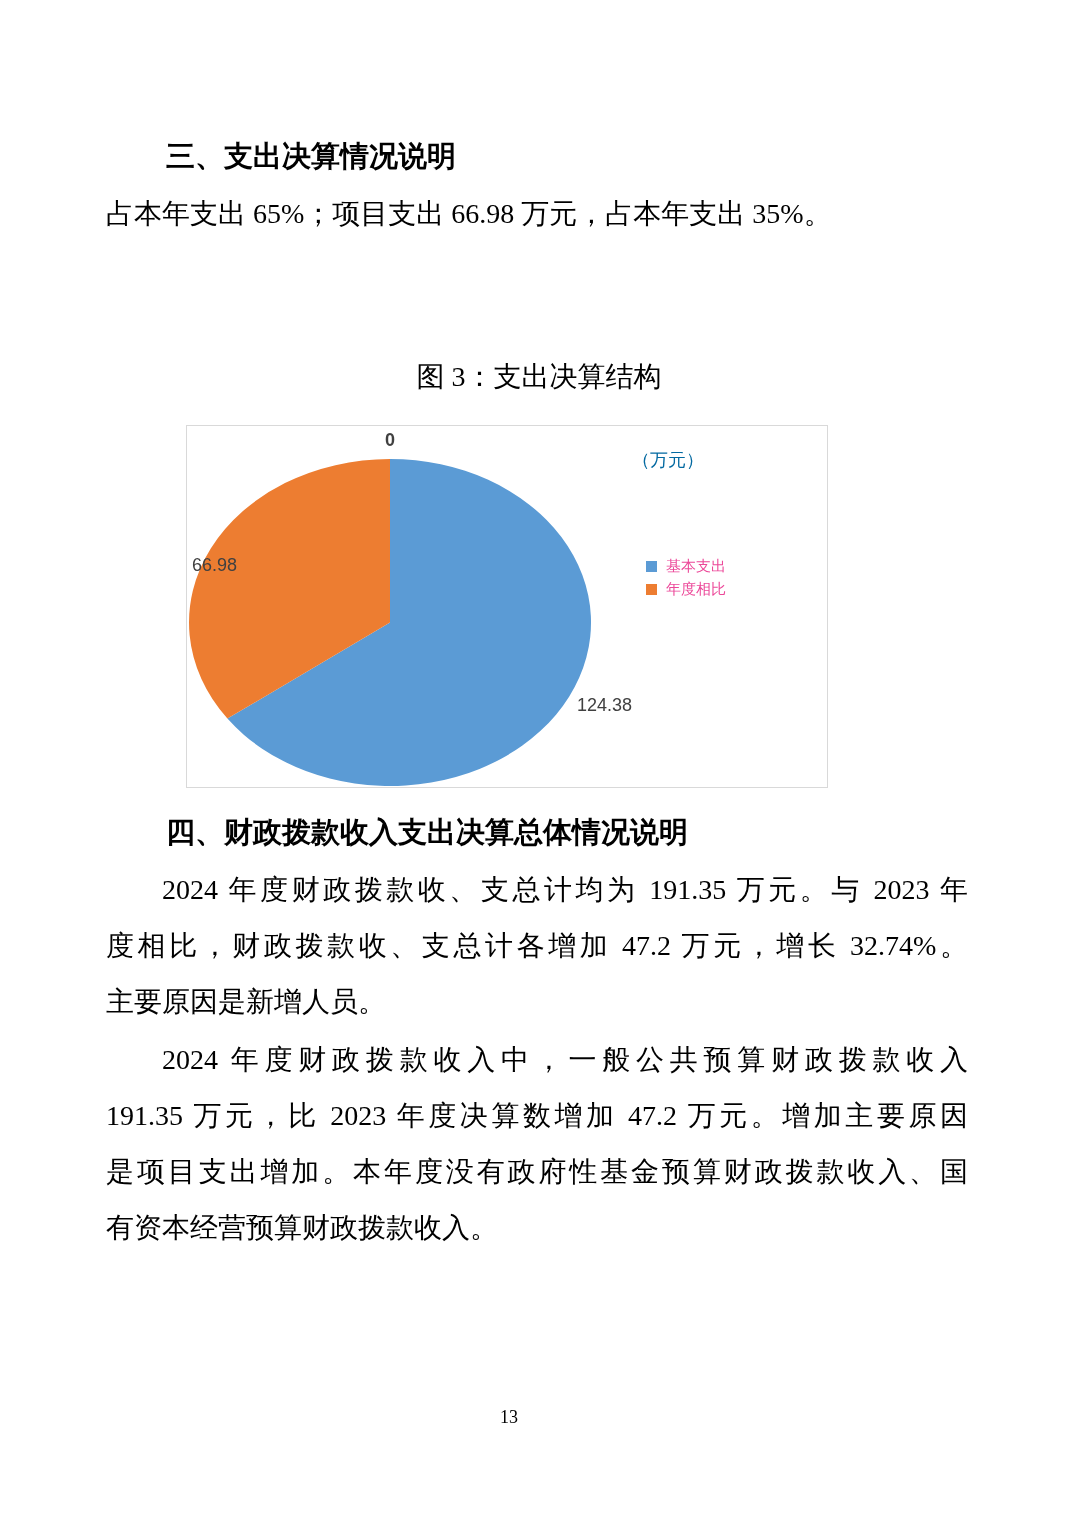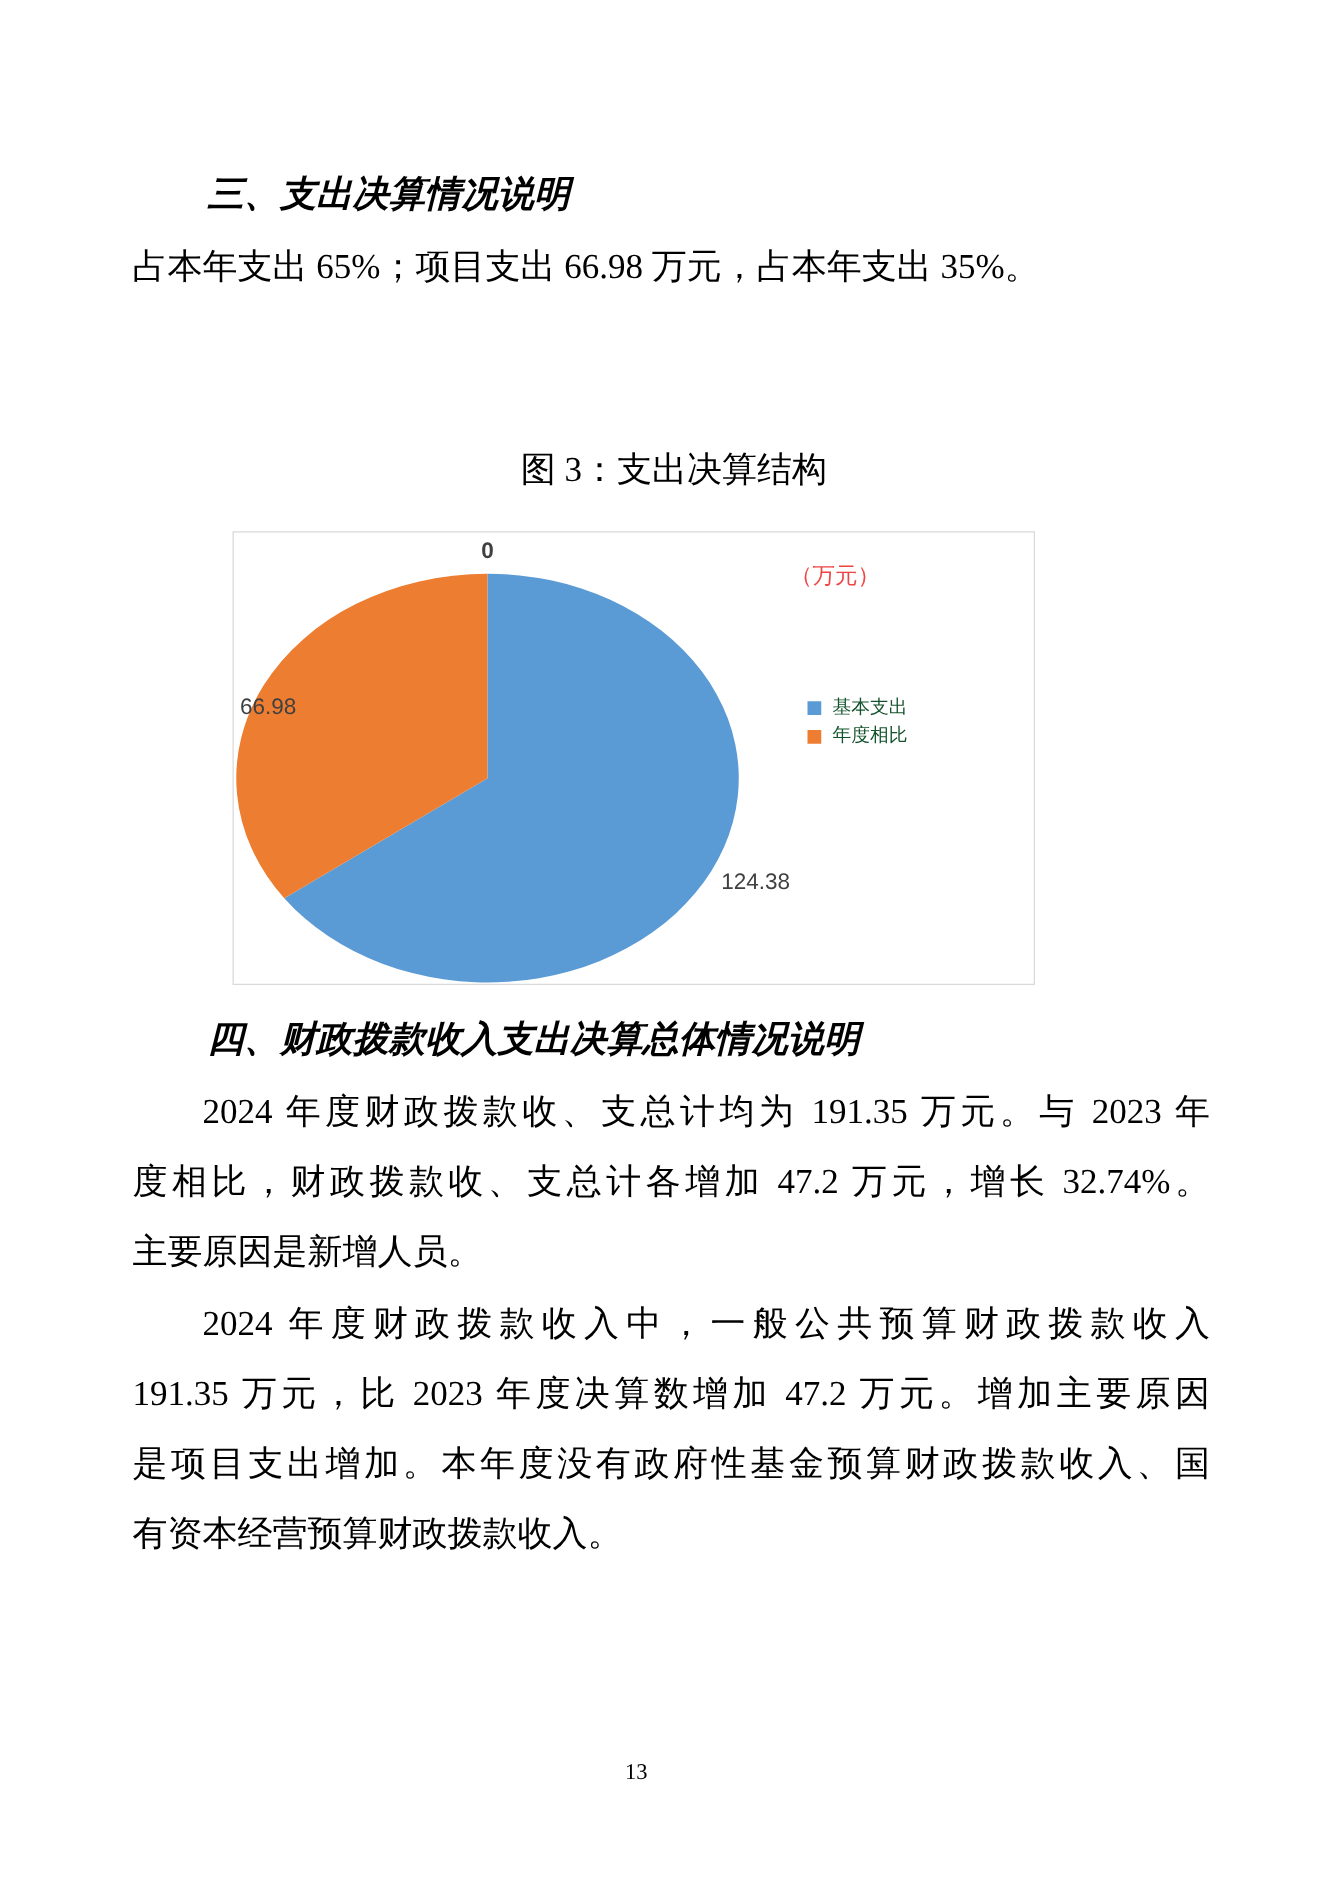--- a/index.html
+++ b/index.html
@@ -7,21 +7,21 @@
   body {
     width:1074px; height:1520px; position:relative;
     font-family:"Liberation Serif","DejaVu Serif",serif;
     color:#000;
   }
   .abs { position:absolute; }
 
   .heading {
     font-family:"Liberation Sans","DejaVu Sans",sans-serif;
     font-weight:700; font-size:29px; line-height:32px;
-    left:166px; width:820px;font-style:italic;
+    left:166px; width:820px;
   }
 
   .para { left:106px; width:862px; }
   .bline {
     font-size:28px; line-height:56px; height:56px;
     text-align:justify; text-justify:distribute;
   }
   .bline.full { text-align-last:justify; }
   .bline.indent { padding-left:56px; }
 
@@ -37,28 +37,28 @@
   .chartbox .dl {
     position:absolute;
     font-family:"Liberation Sans","DejaVu Sans",sans-serif;
     font-size:18px; line-height:20px; color:#404040;
   }
   .dl-zero  { left:183px; top:4px;  width:40px; text-align:center; font-weight:700; }
   .dl-left  { left:5px;   top:101px; width:70px;margin-top:28px; }
   .dl-right { left:390px; top:269px; width:90px; }
   .unitlbl {
     position:absolute; left:445px; top:22px;
-    font-size:18px; line-height:24px; color:#ef4444;
+    font-size:18px; line-height:24px; color:#0369a1;
     font-family:"Liberation Serif","DejaVu Serif",serif;
   }
   .legend { position:absolute; left:459px; top:129px; }
   .legend-row { display:flex; align-items:center; height:23px; }
   .legend-sq { width:11px; height:11px; display:inline-block; margin-right:9px; }
   .legend-txt {
-    font-size:15px; color:#14532d; line-height:23px;
+    font-size:15px; color:#ec4899; line-height:23px;
     font-family:"Liberation Serif","DejaVu Serif",serif;
   }
   .pagenum {
     left:409px; top:1405px; width:200px; text-align:center;
     font-size:18px; line-height:24px;
   }
 </style>
 </head>
 <body>
 

